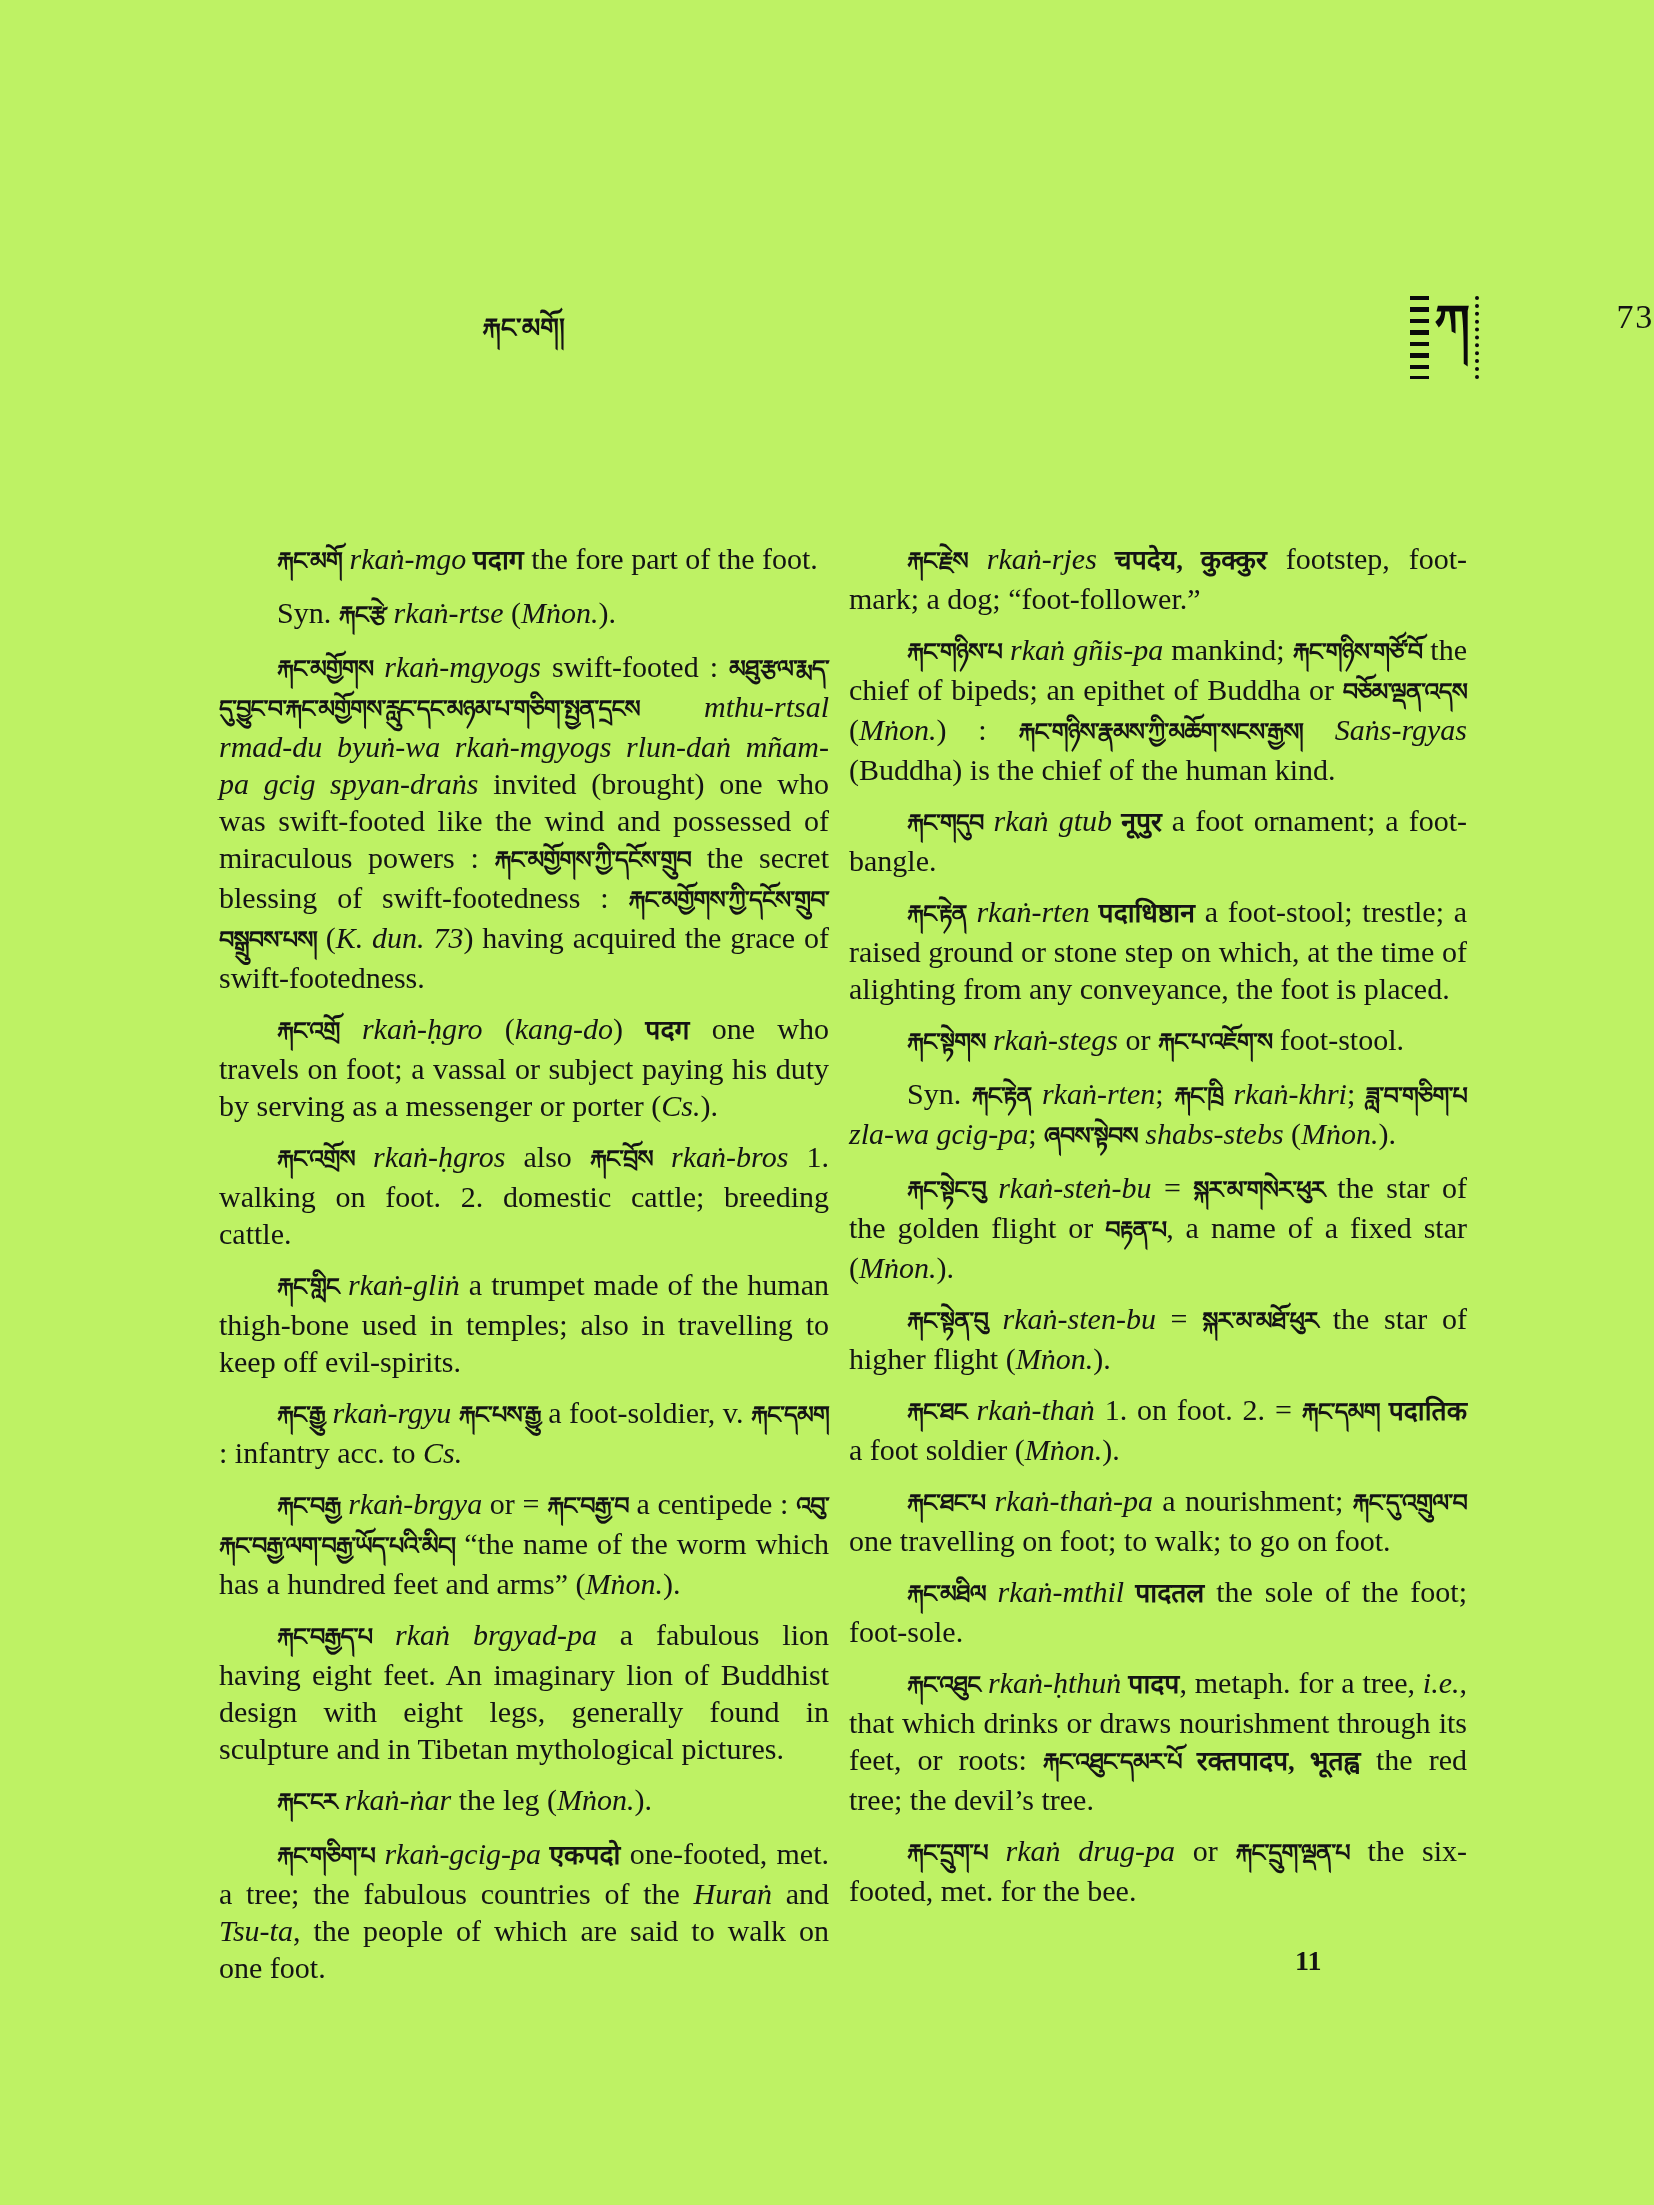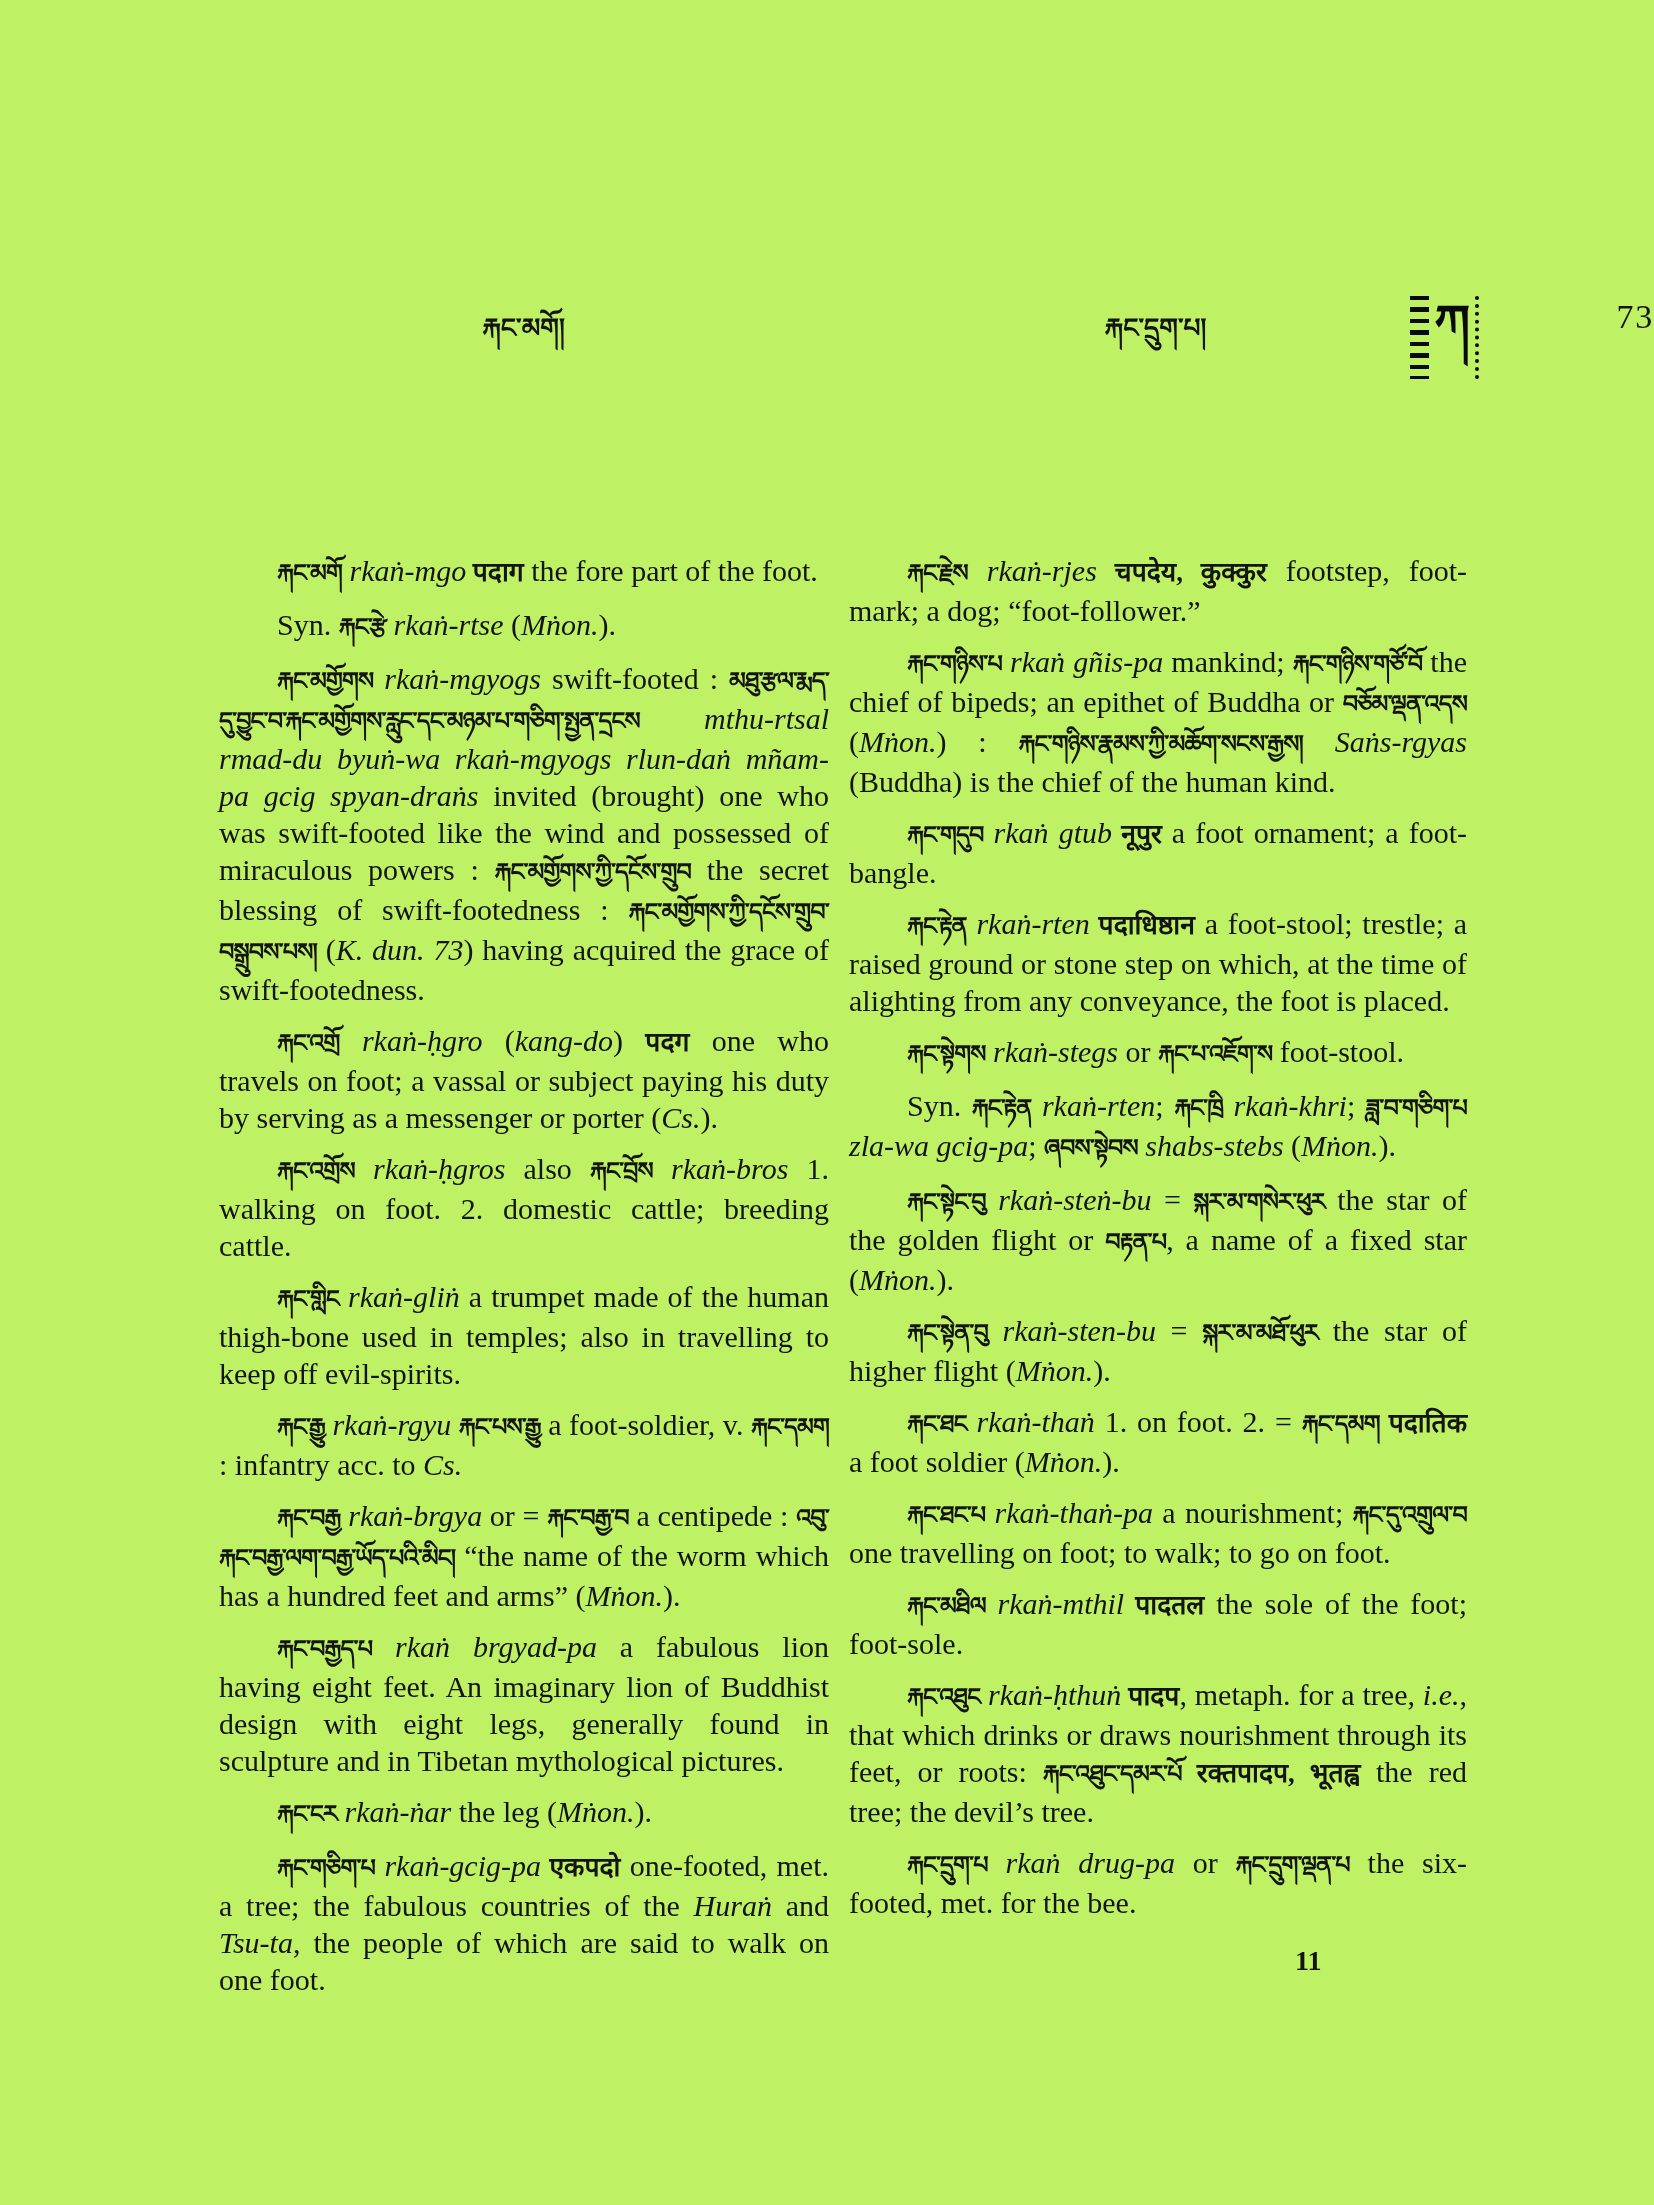--- a/index.html
+++ b/index.html
@@ -13,21 +13,21 @@
   .running-head{position:absolute;top:298px;font-size:34px;white-space:nowrap;}
   .guide-left{left:219px;width:609px;text-align:center;font-weight:700;font-size:26.5px;}
   .page-number{left:0;width:1654px;text-align:right;letter-spacing:1.8px;}
   .guide-right{left:891px;width:529px;text-align:center;font-weight:700;font-size:26.5px;}
   .col{
     position:absolute;top:540px;text-align:justify;
     font-size:30px;line-height:37px;
   }
   #col-left{left:219px;width:610px;}
   #col-right{left:849px;width:618px;}
-  .entry{margin:12px 0 14px 0;text-indent:58px;}
+  .entry{margin:0 0 14px 0;text-indent:58px;}
   .tib{font-weight:700;font-size:24px;letter-spacing:-0.9px;}
   .trs{font-style:italic;}
   .dev{font-weight:600;font-size:26.5px;}
   .it{font-style:italic;}
   .eng{}
   .thumb-tab{
     position:absolute;left:1410px;top:296px;width:69px;height:83px;
     display:flex;align-items:stretch;
   }
   .tab-stripes{
@@ -43,21 +43,20 @@
 </style>
 </head>
 <body>
 
 <div class="page">
 
   <div class="running-head guide-left">རྐང་མགོ།</div>
 
   <div class="running-head page-number">73</div>
 
-  <div class="running-head guide-right">རྐང་དྲུག་པ།</div>
 
   <div class="thumb-tab">
     <div class="tab-stripes"></div>
     <div class="tab-letter">ཀ</div>
   </div>
 
   <div class="col" id="col-left">
       <p class="entry"><span class="tib">རྐང་མགོ</span><span class="trs"> rkaṅ-mgo</span><span class="dev"> पदाग</span><span class="eng"> the fore part of the foot.</span></p>
       <p class="entry"><span class="eng">Syn. </span><span class="tib">རྐང་རྩེ</span><span class="trs"> rkaṅ-rtse</span><span class="eng"> (</span><span class="it">Mṅon.</span><span class="eng">).</span></p>
       <p class="entry"><span class="tib">རྐང་མགྱོགས</span><span class="trs"> rkaṅ-mgyogs</span><span class="eng"> swift-footed : </span><span class="tib">མཐུ་རྩལ་རྨད་དུ་བྱུང་བ་རྐང་མགྱོགས་རླུང་དང་མཉམ་པ་གཅིག་སྤྱན་དྲངས</span><span class="trs"> mthu-rtsal rmad-du byuṅ-wa rkaṅ-mgyogs rlun-daṅ mñam-pa gcig spyan-draṅs</span><span class="eng"> invited (brought) one who was swift-footed like the wind and possessed of miraculous powers : </span><span class="tib">རྐང་མགྱོགས་ཀྱི་དངོས་གྲུབ</span><span class="eng"> the secret blessing of swift-footedness : </span><span class="tib">རྐང་མགྱོགས་ཀྱི་དངོས་གྲུབ་བསྒྲུབས་པས།</span><span class="eng"> (</span><span class="it">K. dun. 73</span><span class="eng">) having acquired the grace of swift-footedness.</span></p>

